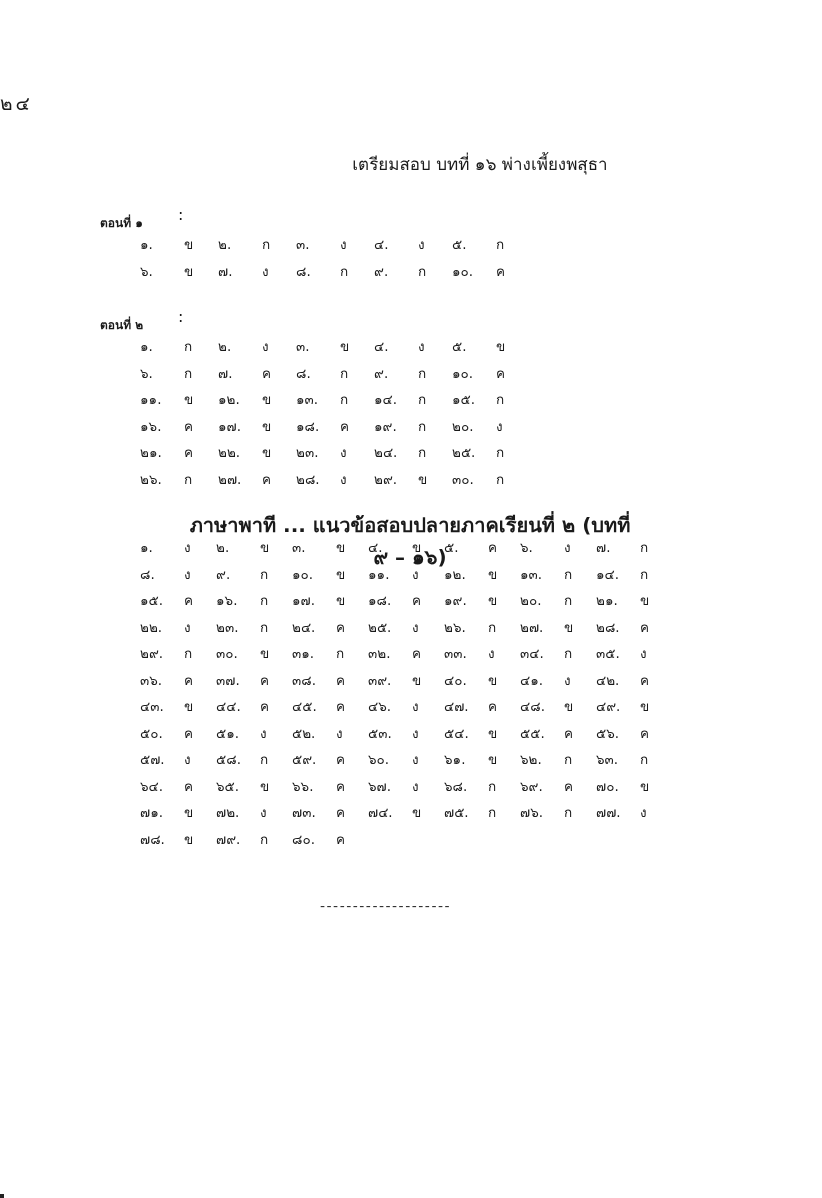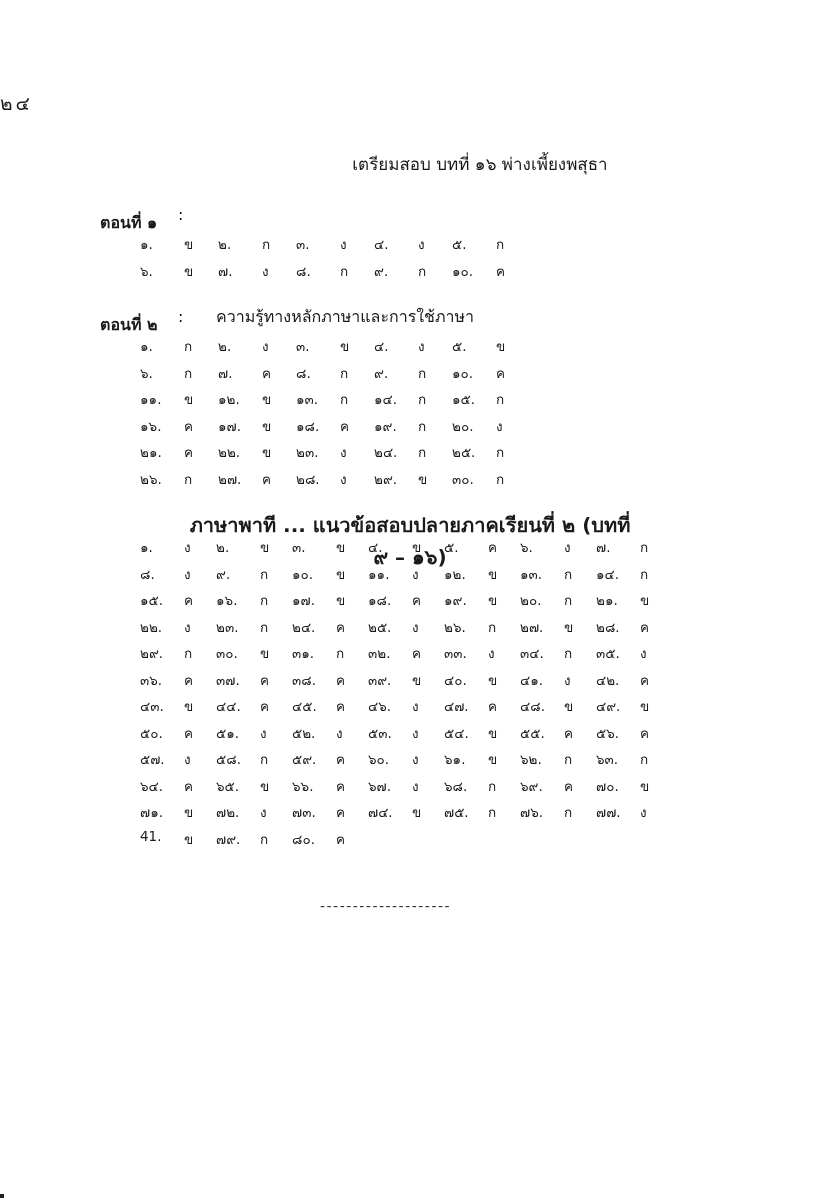--- a/index.html
+++ b/index.html
@@ -11,21 +11,21 @@
     .page-number {
       position: absolute; top: 88px; left: 0; width: 822px;
       text-align: left; font-size: 19px; letter-spacing: 3px;
     }
     .title {
       position: absolute; top: 150px; left: 180px; width: 600px;
       text-align: center; font-size: 17px; font-weight: normal;
     }
     .section { position: absolute; left: 100px; }
     .section-head { height: 34px; display: flex; align-items: center; }
-    .section-label { font-weight: bold; font-size: 16px; width: 78px; margin-top: 16px; }
+    .section-label { font-weight: bold; font-size: 12px; width: 78px; margin-top: 16px; }
     .section-colon { width: 38px; font-size: 16px; }
     .section-desc { font-size: 16px; }
     .grid { margin-left: 40px; }
     .grid-row { display: flex; height: 26.5px; align-items: center; }
     .cell { display: flex; font-size: 13.5px; }
     .cell .num { display: inline-block; width: 44px; }
     .cell .ans { display: inline-block; width: 34px; }
     .section3-head {
       position: absolute; top: 509px; left: 180px; width: 460px;
       text-align: center; font-weight: bold; font-size: 20px;
@@ -98,21 +98,20 @@
           <span class="ans">ค</span>
         </span>
       </div>
     </div>
 </div>
 
 <div class="section" style="top:299px;">
   <div class="section-head">
     <span class="section-label">ตอนที่ ๒</span>
     <span class="section-colon">:</span>
-    <span class="section-desc">ความรู้ทางหลักภาษาและการใช้ภาษา</span>
   </div>
   <div class="grid">
       <div class="grid-row">
         <span class="cell">
           <span class="num">๑.</span>
           <span class="ans">ก</span>
         </span>
         <span class="cell">
           <span class="num">๒.</span>
           <span class="ans">ง</span>
@@ -571,21 +570,21 @@
           <span class="num">๗๖.</span>
           <span class="ans">ก</span>
         </span>
         <span class="cell">
           <span class="num">๗๗.</span>
           <span class="ans">ง</span>
         </span>
       </div>
       <div class="grid-row">
         <span class="cell">
-          <span class="num">41.</span>
+          <span class="num">๗๘.</span>
           <span class="ans">ข</span>
         </span>
         <span class="cell">
           <span class="num">๗๙.</span>
           <span class="ans">ก</span>
         </span>
         <span class="cell">
           <span class="num">๘๐.</span>
           <span class="ans">ค</span>
         </span>

